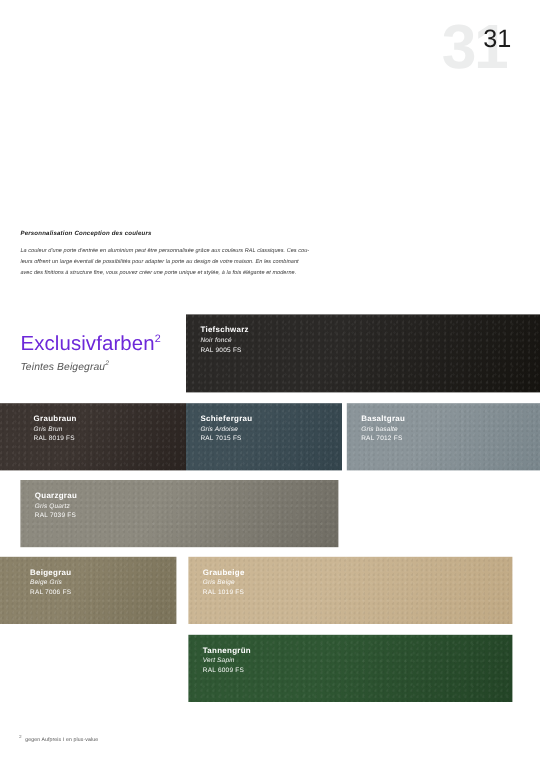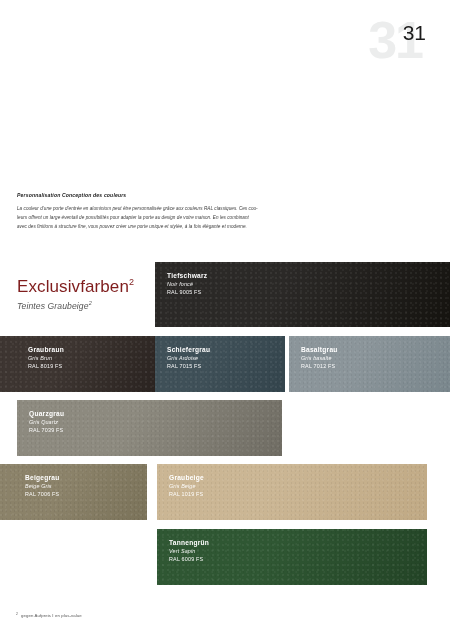--- a/index.html
+++ b/index.html
@@ -31,21 +31,21 @@
     font-style:italic;letter-spacing:.15px;margin:0 0 6px 0;
   }
   .intro-body p{
     margin:0;font-size:4.6px;line-height:9px;color:#3a3a3a;
     font-style:italic;letter-spacing:.05px;white-space:nowrap;
   }
 
   
   .section-head{position:absolute;left:17px;top:278px;}
   .section-title{
-    font-size:17px;color:#7f1d1d;font-weight:300;
+    font-size:17px;color:#6d28d9;font-weight:300;
     letter-spacing:.1px;line-height:1.1;margin:0;
   }
   .section-title sup{font-size:9px;vertical-align:super;}
   .section-sub{
     font-size:8.6px;color:#555555;font-style:italic;
     font-weight:300;margin:3px 0 0 0;letter-spacing:.1px;
   }
   .section-sub sup{font-size:5.5px;vertical-align:super;}
 
   
@@ -91,21 +91,21 @@
   <p class="intro-title">Personnalisation Conception des couleurs</p>
   <div class="intro-body">
     <p>La couleur d'une porte d'entrée en aluminium peut être personnalisée grâce aux couleurs RAL classiques. Ces cou-</p>
     <p>leurs offrent un large éventail de possibilités pour adapter la porte au design de votre maison. En les combinant</p>
     <p>avec des finitions à structure fine, vous pouvez créer une porte unique et stylée, à la fois élégante et moderne.</p>
   </div>
 </div>
 
 <div class="section-head">
   <h1 class="section-title"><span>Exclusivfarben</span><sup>2</sup></h1>
-  <p class="section-sub"><span>Teintes Graubeige</span><sup>2</sup></p>
+  <p class="section-sub"><span>Teintes Beigegrau</span><sup>2</sup></p>
 </div>
 
 <div class="swatch" style="left: 155px; top: 262px; width: 295px; height: 65px; background: linear-gradient(118deg, rgb(43, 41, 39) 0%, rgb(43, 41, 39) 42%, rgb(21, 19, 15) 100%);">
   <div class="swatch-labels">
     <p class="sw-name" style="color: rgb(255, 255, 255);">Tiefschwarz</p>
     <p class="sw-fr" style="color: rgb(255, 255, 255);">Noir foncé</p>
     <p class="sw-ral" style="color: rgb(255, 255, 255);">RAL 9005 FS</p>
   </div>
 </div>
 

